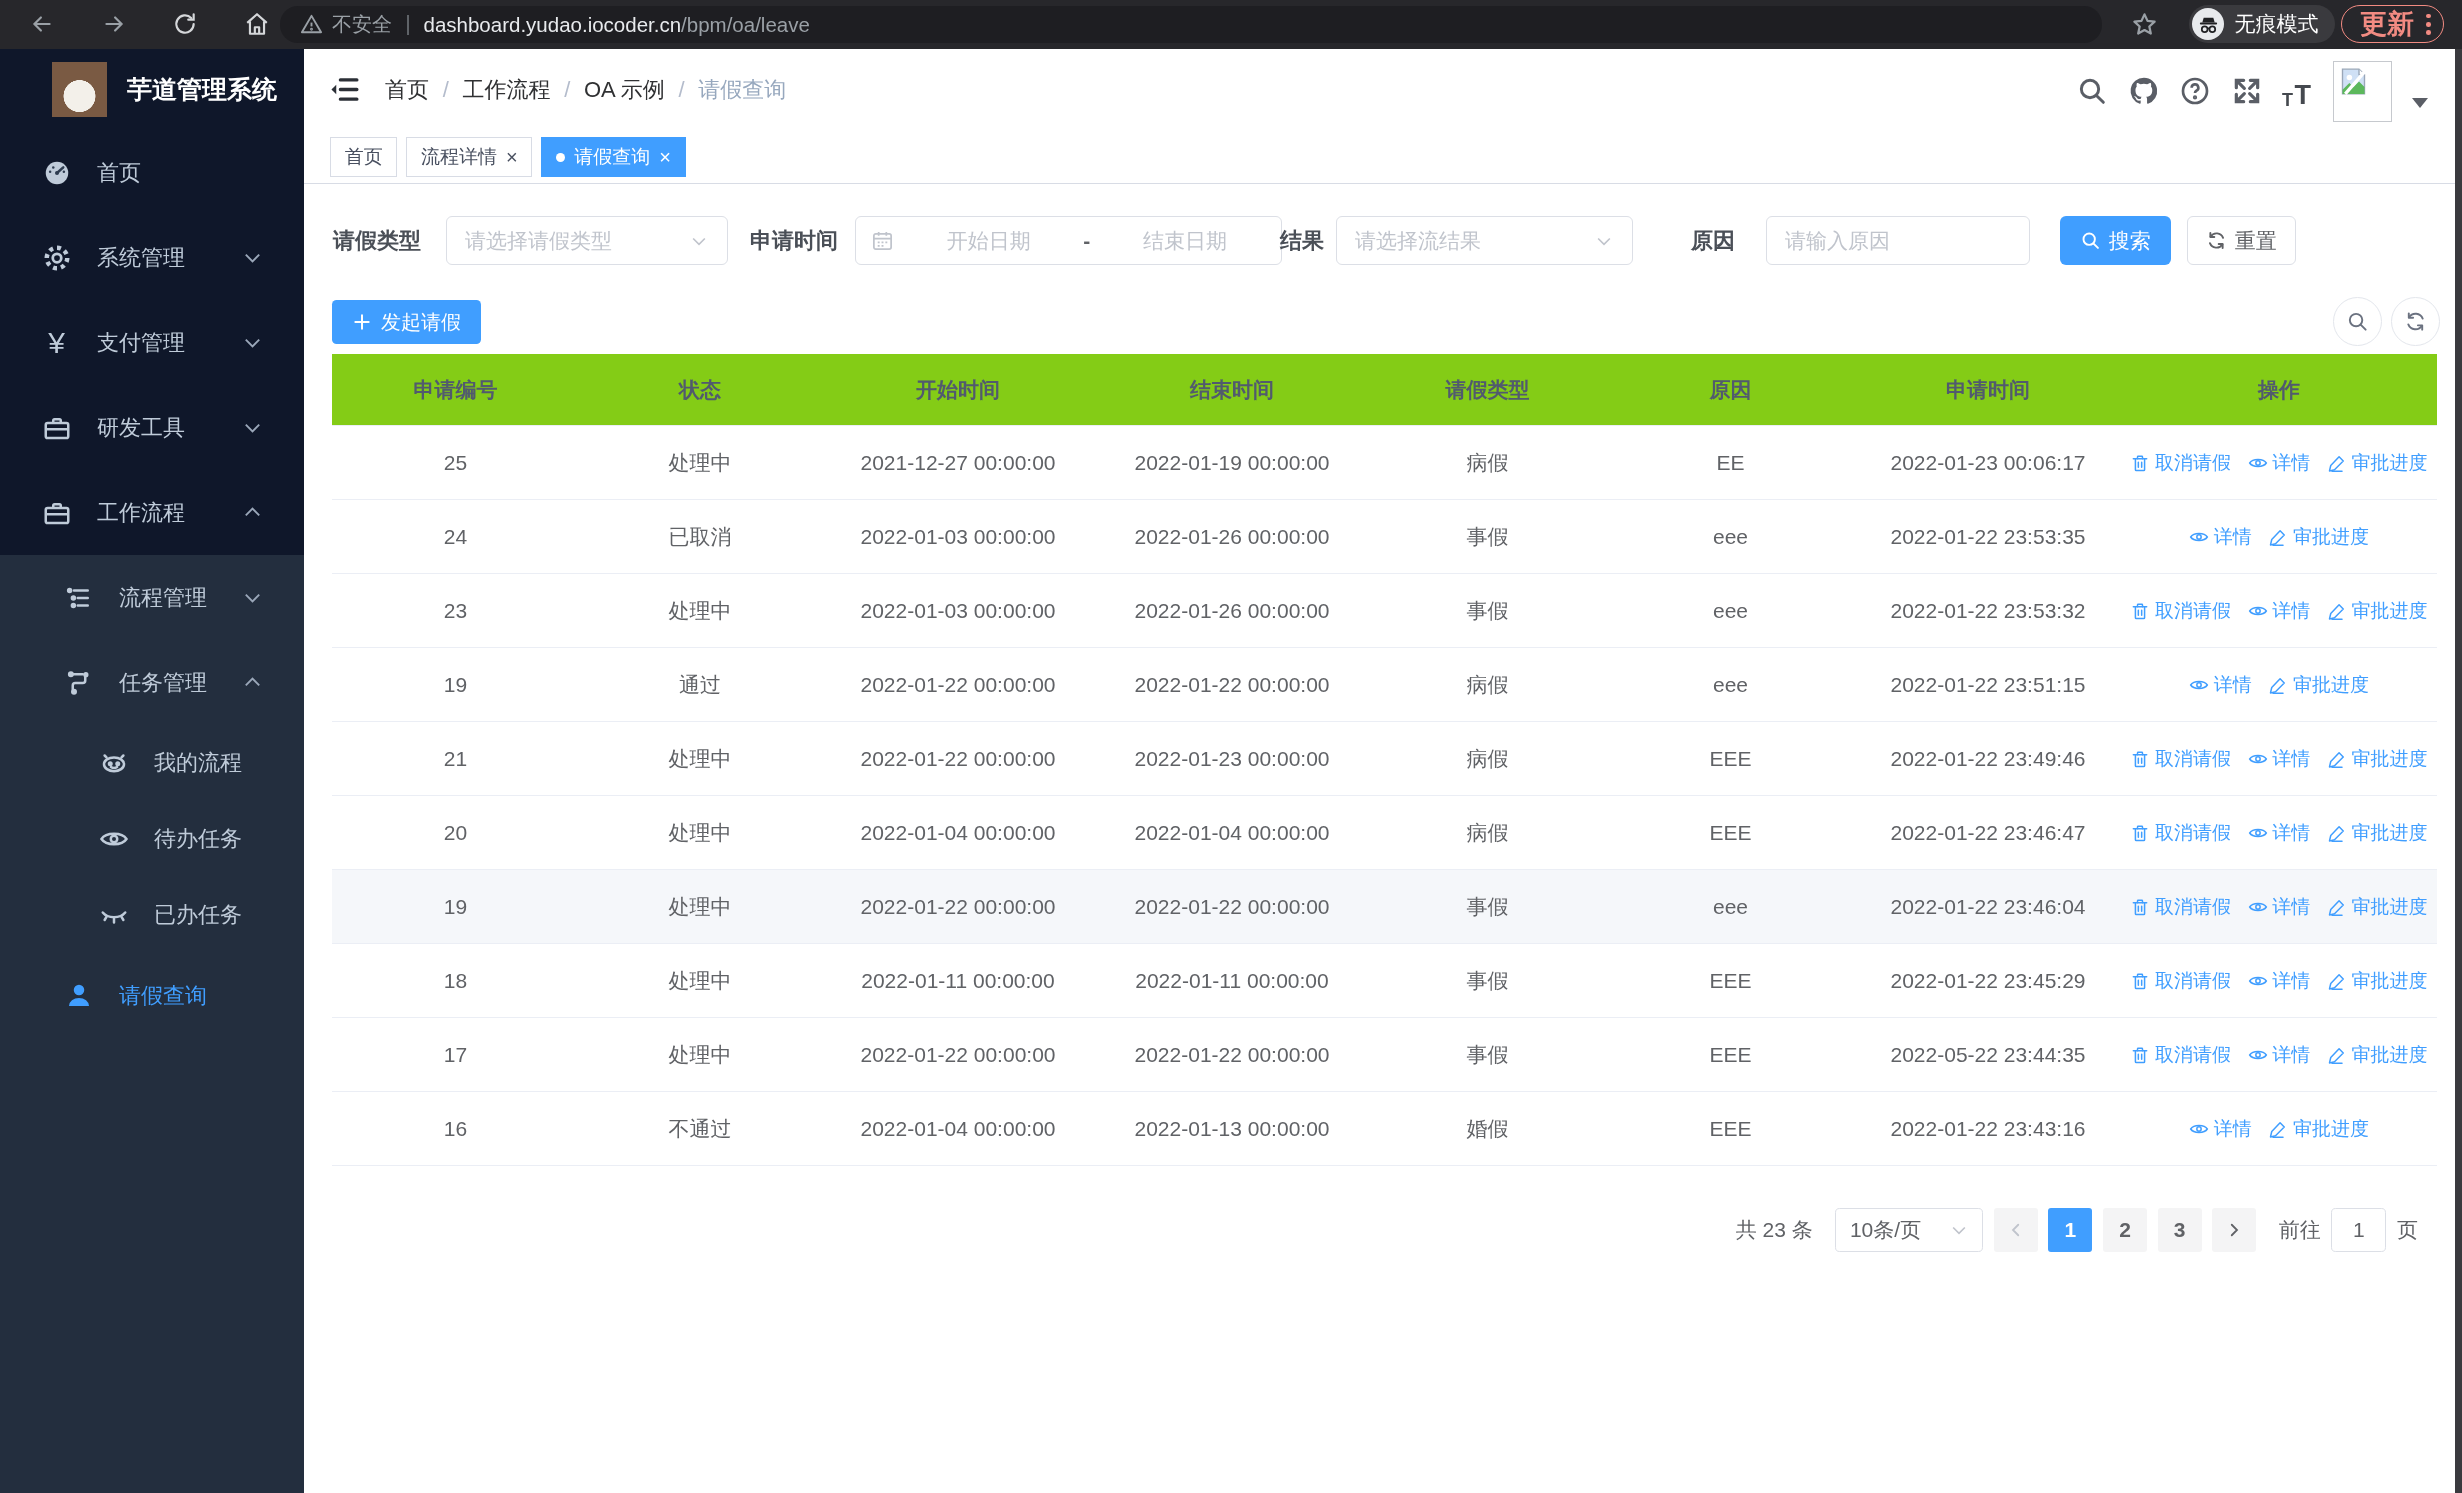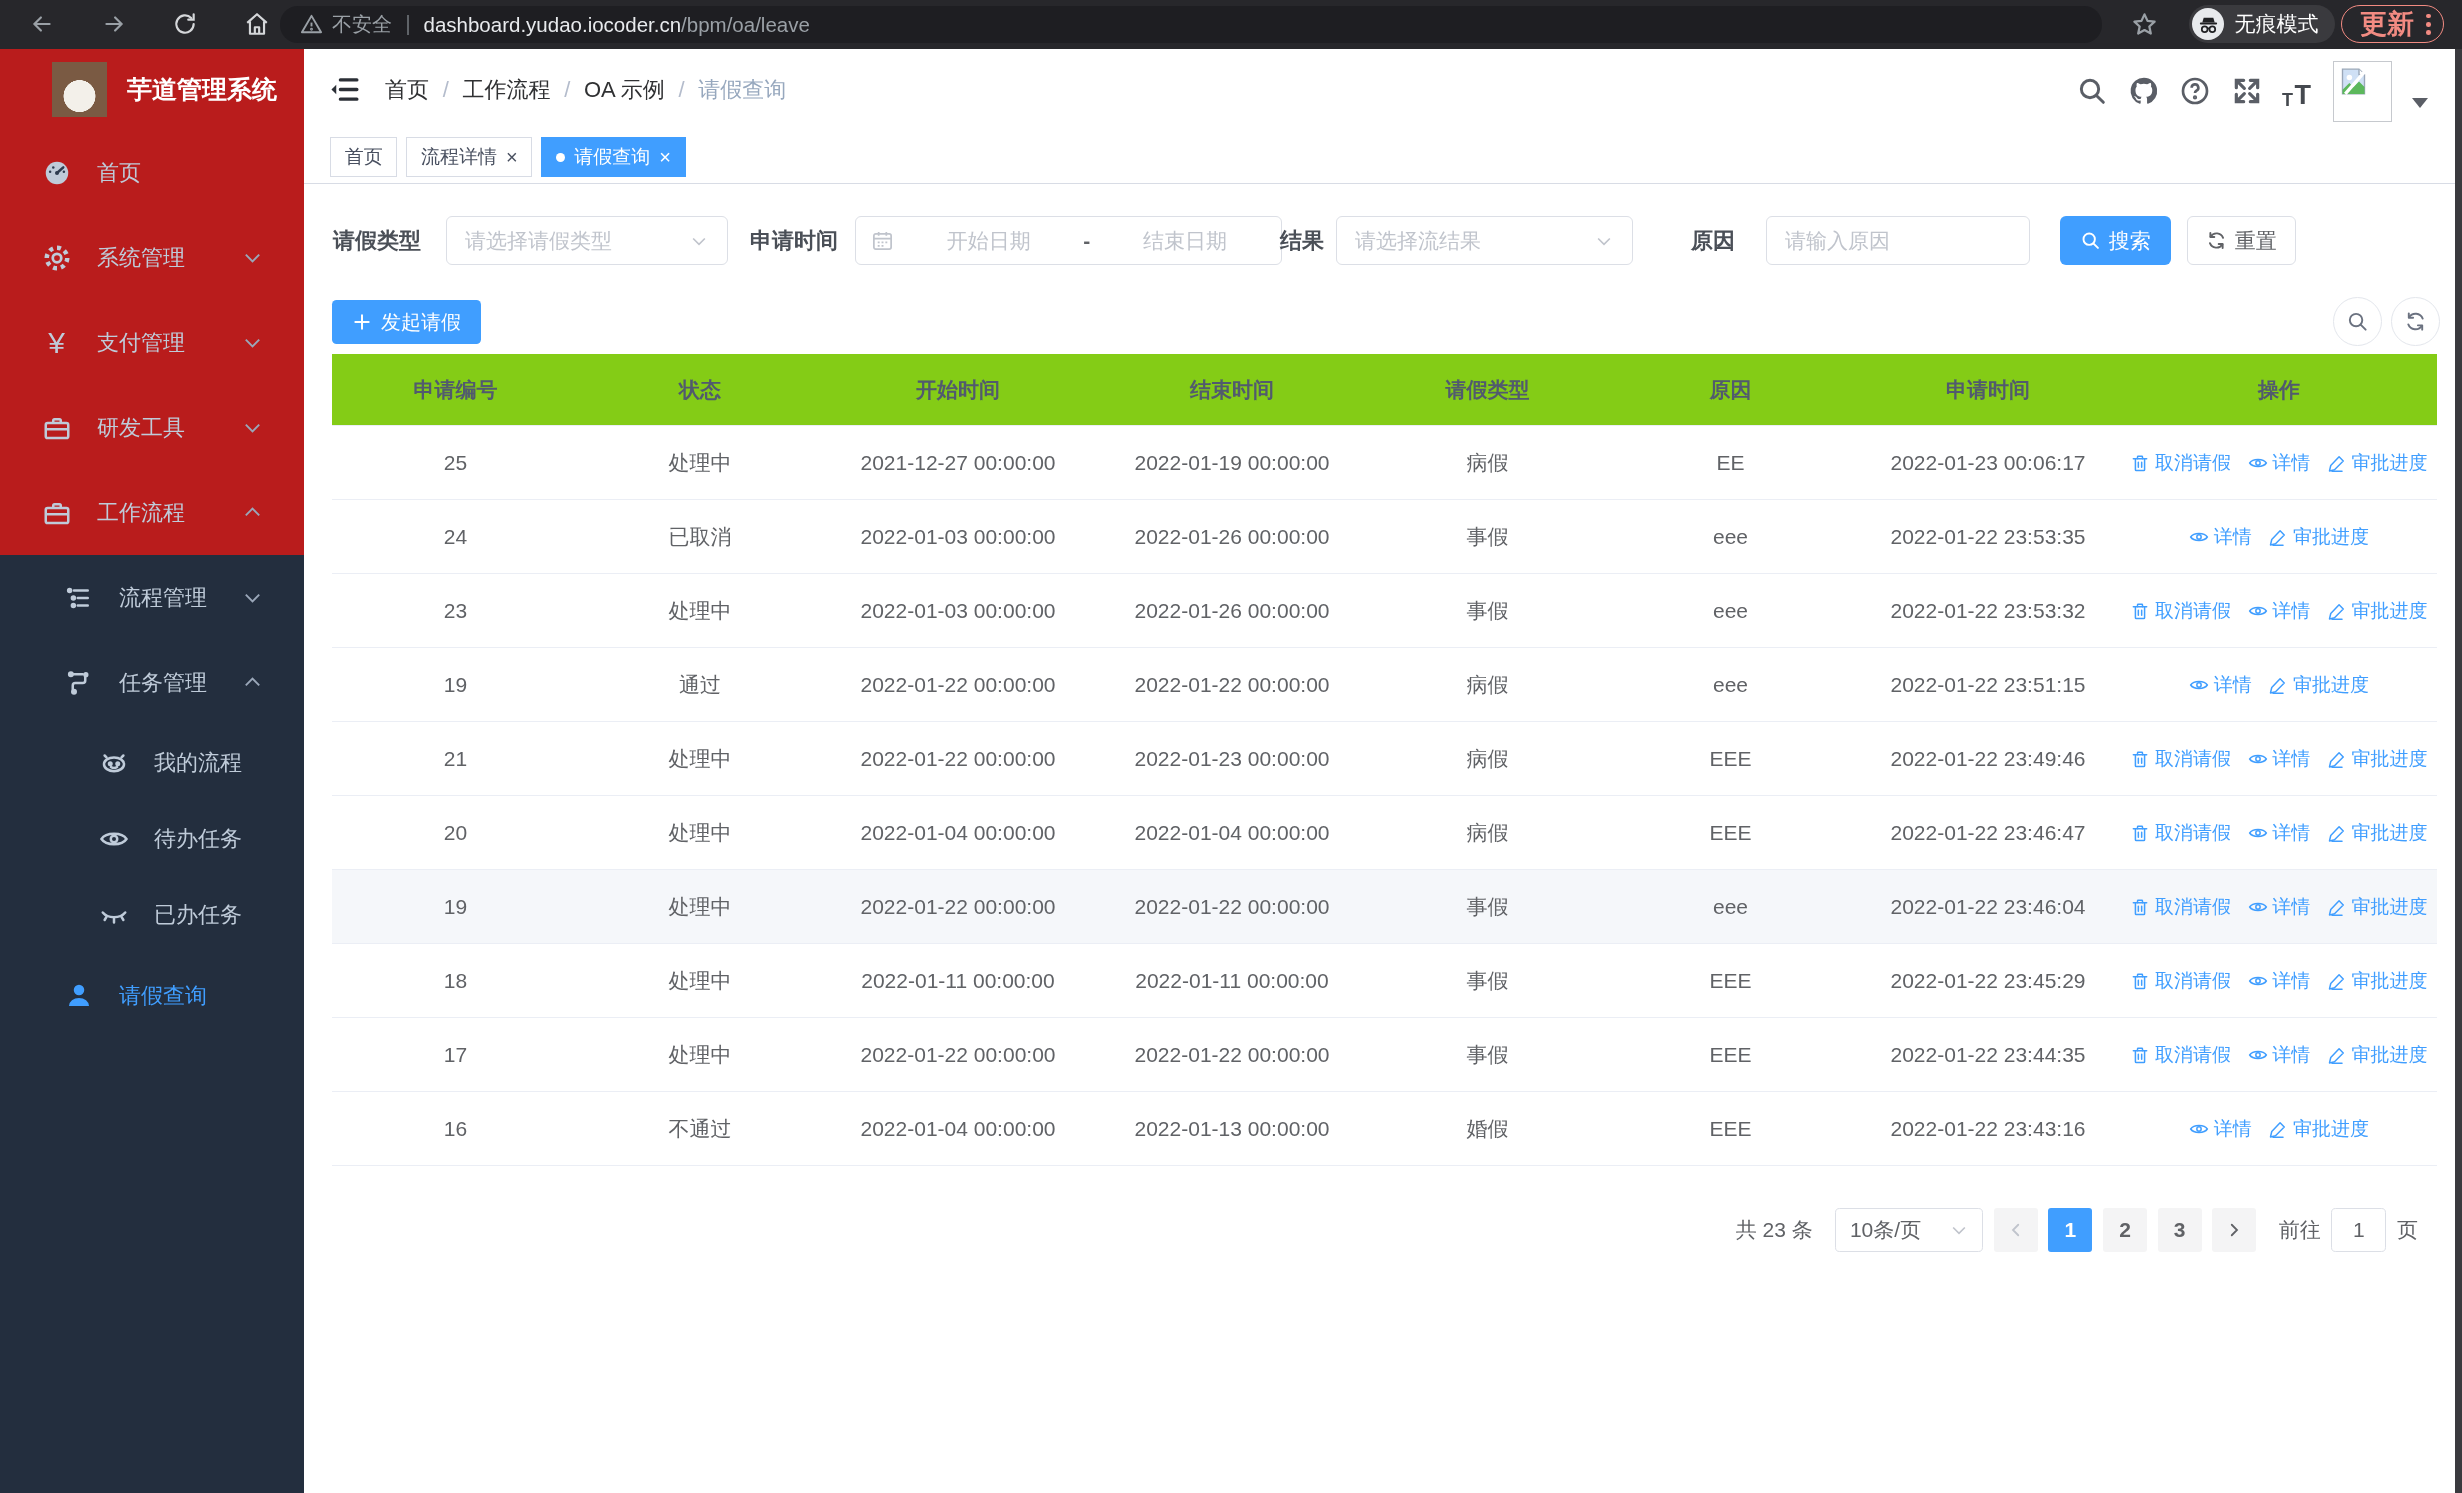--- a/index.html
+++ b/index.html
@@ -24,21 +24,21 @@
   .incog-label { font-size:21px; color:#ffffff; }
   .update-pill { position:absolute; left:2341px; top:5.3px; height:38px; border:1.5px solid #f28b82; border-radius:19px; display:flex; align-items:center; padding:0 12px 0 18px; gap:12px; color:#f28b82; }
   .update-label { font-size:27px;font-weight:bold; }
   .dots3 { display:flex; flex-direction:column; gap:3.8px; }
   .dots3 i { width:4.6px; height:4.6px; border-radius:50%; background:#f28b82; }
 
   
   .page-scrollbar { position:absolute; right:0; top:49px; width:7.6px; height:1445px; background:#3a3a3e; }
 
   
-  .sidebar { position:absolute; left:0; top:49px; width:304px; height:1445px; background:#b91c1c; display:flex; flex-direction:column;justify-content:center; }
+  .sidebar { position:absolute; left:0; top:49px; width:304px; height:1445px; background:#0f172a; display:flex; flex-direction:column;justify-content:center; }
   .logo-row { height:81px; display:flex; align-items:center; padding-left:52px; gap:20px; }
   .logo-img { width:55px; height:55px; background:radial-gradient(circle at 50% 62%, #f3f0ea 0 36%, #7a5a43 37% 100%); flex:none; }
   .app-title { font-size:25px; font-weight:bold; color:#ffffff; white-space:nowrap; }
   .mitem { position:relative; height:85px; display:flex; align-items:center; color:#bfcbd9; cursor:pointer; }
   .mitem .micon { width:33px; height:33px; margin-right:24px; flex:none; display:flex; align-items:center; justify-content:center; }
   .mitem .micon svg { width:30px; height:30px; }
   .mlabel { font-size:22px; }
   .lvl1 { padding-left:40px; }
   .submenu { flex:1; background:#232e3e; display:flex; flex-direction:column;font-family:Liberation Mono, monospace; }
   .lvl2 { padding-left:62px; }
@@ -764,21 +764,21 @@
             </div>
           </div>
 
           <div class="trow">
             <div class="tcell c1">17</div>
             <div class="tcell c2">处理中</div>
             <div class="tcell c3">2022-01-22 00:00:00</div>
             <div class="tcell c4">2022-01-22 00:00:00</div>
             <div class="tcell c5">事假</div>
             <div class="tcell c6">EEE</div>
-            <div class="tcell c7">2022-01-22 23:44:35</div>
+            <div class="tcell c7">2022-05-22 23:44:35</div>
             <div class="tcell c8 actions">
               <a class="alink">
                 <svg viewBox="0 0 24 24" fill="none" stroke="currentColor" stroke-width="1.8" stroke-linecap="round">
                   <path d="M4 7h16"></path>
                   <path d="M9 7V4.8A.8.8 0 0 1 9.8 4h4.4a.8.8 0 0 1 .8.8V7"></path>
                   <path d="M6.5 7v13a1 1 0 0 0 1 1h9a1 1 0 0 0 1-1V7"></path>
                   <path d="M10 11v6M14 11v6"></path>
                 </svg>
                 <span>取消请假</span>
               </a>

